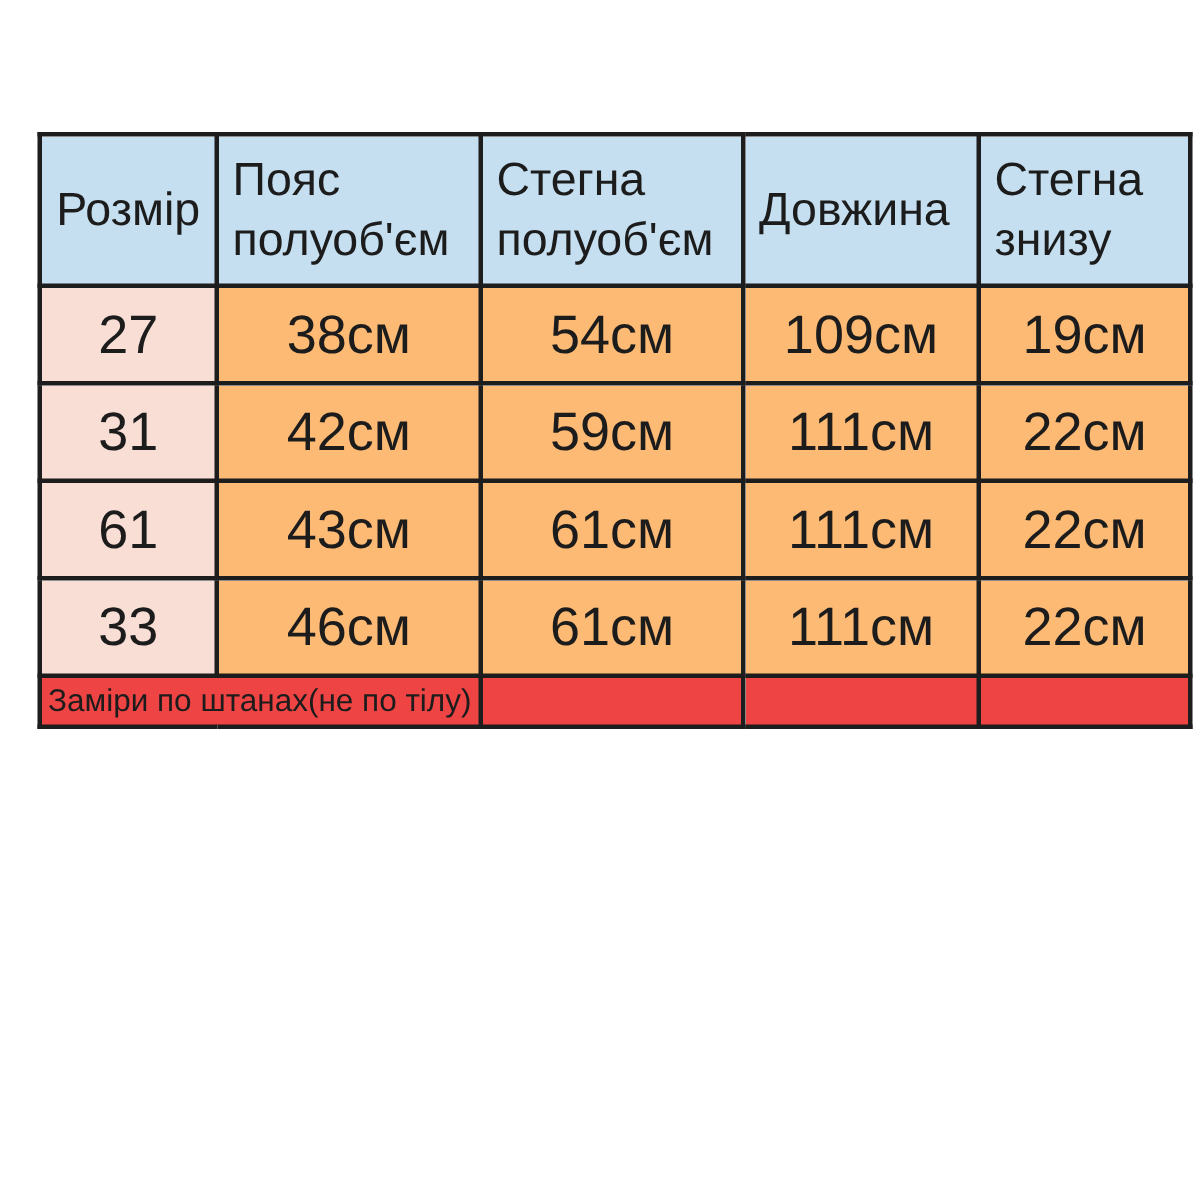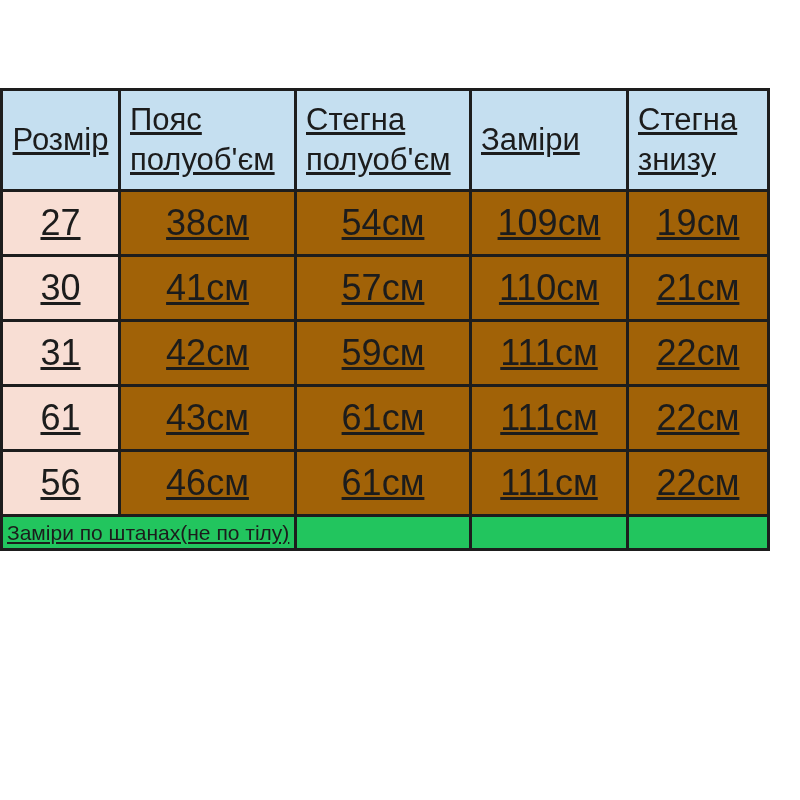--- a/index.html
+++ b/index.html
@@ -11,26 +11,25 @@
     position: relative;
     width: 800px;
     height: 800px;
     background: #ffffff;
     font-family: "Liberation Sans", sans-serif;
     color: #1c1c1c;
     overflow: hidden;
   }
   table.size-table {
     position: absolute;
-    left: 0;
+    left: 25px;
     top: 88px;
     width: 767px;
     border-collapse: collapse;
     table-layout: fixed;
-    text-decoration: underline;
   }
   table.size-table th,
   table.size-table td {
     border: 3px solid #1d1d1d;
     overflow: hidden;
   }
   
   tr.header-row th {
     background: #c5dff0;
     height: 98px;
@@ -44,29 +43,29 @@
   tr.header-row th.col-size {
     text-align: center;
     padding: 0 2px;
   }
   
   tr.data-row td {
     height: 62px;
     font-size: 36px;
     text-align: center;
     vertical-align: middle;
-    background: #a16207;
+    background: #fdba74;
     padding: 0;
   }
   tr.data-row td.size-cell {
     background: #f8ded4;
   }
   
   tr.footer-row td {
-    background: #22c55e;
+    background: #ef4444;
     height: 29px;
     vertical-align: middle;
   }
   td.footer-note {
     font-size: 21px;
     text-align: left;
     padding: 0 2px 0 4px;
     white-space: nowrap;
   }
 </style>
@@ -80,55 +79,48 @@
       <col style="width:176px">
       <col style="width:175px">
       <col style="width:157px">
       <col style="width:141px">
     </colgroup>
     <thead>
       <tr class="header-row">
         <th class="col-size">Розмір</th>
         <th>Пояс полуоб'єм</th>
         <th>Стегна полуоб'єм</th>
-        <th>Заміри</th>
+        <th>Довжина</th>
         <th>Стегна знизу</th>
       </tr>
     </thead>
     <tbody>
       <tr class="data-row">
         <td class="size-cell">27</td>
         <td>38см</td>
         <td>54см</td>
         <td>109см</td>
         <td>19см</td>
-      </tr>
-      <tr class="data-row">
-        <td class="size-cell">30</td>
-        <td>41см</td>
-        <td>57см</td>
-        <td>110см</td>
-        <td>21см</td>
       </tr>
       <tr class="data-row">
         <td class="size-cell">31</td>
         <td>42см</td>
         <td>59см</td>
         <td>111см</td>
         <td>22см</td>
       </tr>
       <tr class="data-row">
         <td class="size-cell">61</td>
         <td>43см</td>
         <td>61см</td>
         <td>111см</td>
         <td>22см</td>
       </tr>
       <tr class="data-row">
-        <td class="size-cell">56</td>
+        <td class="size-cell">33</td>
         <td>46см</td>
         <td>61см</td>
         <td>111см</td>
         <td>22см</td>
       </tr>
     </tbody>
     <tfoot>
       <tr class="footer-row">
         <td class="footer-note" colspan="2">Заміри по штанах(не по тілу)</td>
         <td class="footer-empty"></td>

